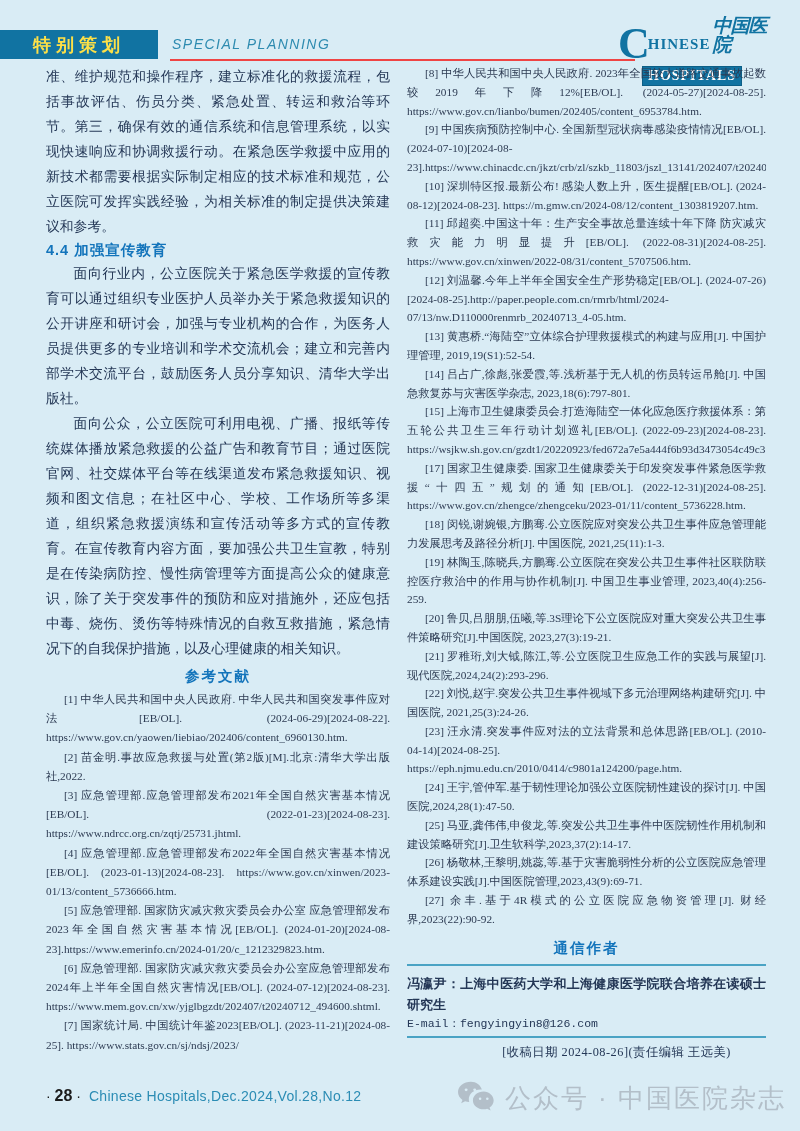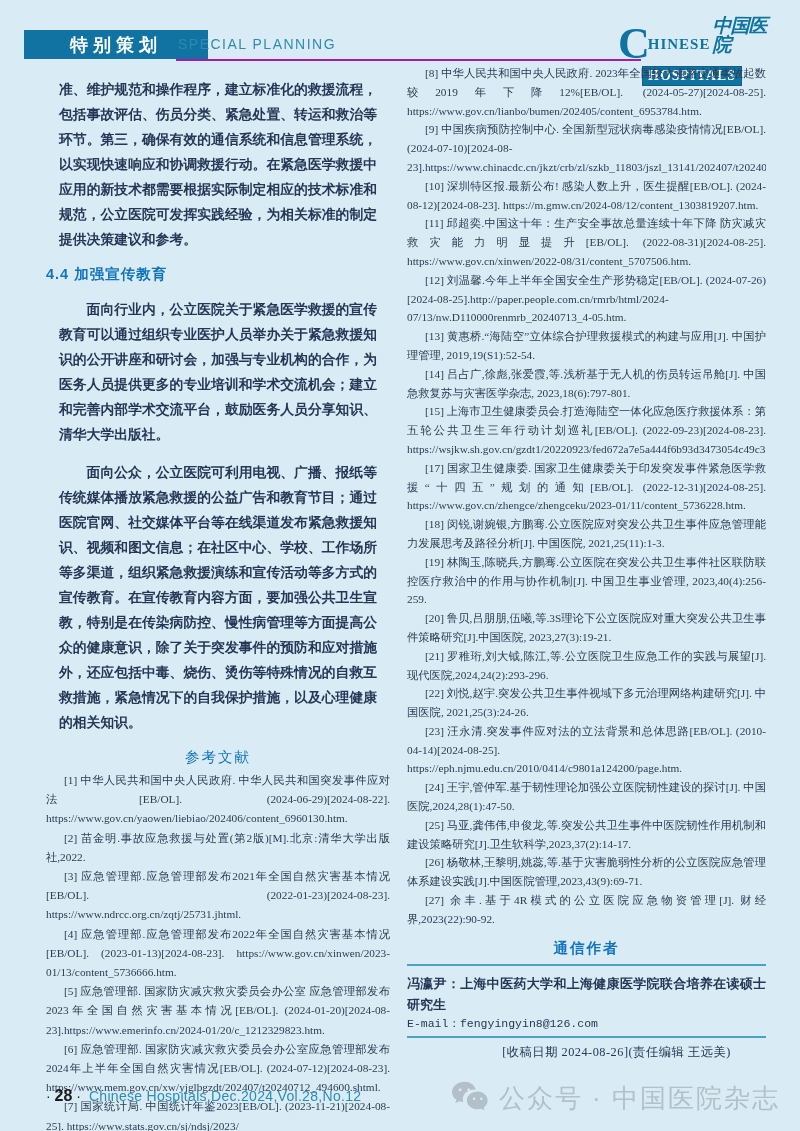--- a/index.html
+++ b/index.html
@@ -7,30 +7,30 @@
     position:relative;
     width:800px;height:1131px;
     background:#d9ecf5;
     overflow:hidden;
     font-family:"Liberation Serif","DejaVu Serif",serif;
     color:#243756;
   }
   
   .header{position:absolute;top:28px;left:0;width:800px;height:34px;}
   .badge-bar{
-    position:absolute;left:0;top:2px;width:184px;height:29px;
-    background:#1173a2;color:#ffffff;
+    position:absolute;left:0;top:2px;width:158px;height:29px;
+    background:#1173a2;color:#fde047;
     display:flex;align-items:center;justify-content:center;
     font-weight:bold;font-size:18px;letter-spacing:5px;
     font-family:"Liberation Sans",sans-serif;
-    margin-left:24px;
   }
   .header-mid{
-    position:absolute;left:176px;top:0;width:465px;height:31px;
-    border-bottom:2px solid #a21caf;
+    position:absolute;left:170px;top:0;width:465px;height:31px;
+    border-bottom:2px solid #ef4444;
+    font-style:italic;
   }
   .sp-label{
     position:absolute;left:2px;top:8px;
     color:#2e8bb0;font-size:14px;letter-spacing:1.5px;
     font-family:"Liberation Sans",sans-serif;
   }
   .logo{position:absolute;right:32px;top:-12px;width:150px;color:#1173a2;}
   .logo-row{display:flex;align-items:flex-end;line-height:1;}
   .logo-c{font-size:44px;font-weight:bold;font-family:"Liberation Serif",serif;}
   .logo-hinese{font-size:15px;font-weight:bold;letter-spacing:1px;margin:0 2px 14px -2px;font-family:"Liberation Serif",serif;}
@@ -46,33 +46,33 @@
   .columns{
     position:absolute;top:64px;left:0;width:800px;
     display:flex;
     padding:0 34px 0 46px;box-sizing:border-box;
     gap:17px;
   }
   .col{overflow:hidden;}
   .col-left{width:344px;}
   .col-right{width:359px;}
   .body-p{
-    margin:13px;text-align:justify;
-    font-size:13.8px;line-height:25px;font-weight:bold;
+    margin:0;text-align:justify;
+    font-size:13.8px;line-height:25px;
   }
   .indent{text-indent:2em;}
   .section-heading{
     margin:2px 0 1px 0;
     color:#1374bb;font-weight:bold;font-size:14.5px;
     font-family:"Liberation Sans",sans-serif;
     letter-spacing:1px;
   }
   .refs-title{
     margin:6px 0 4px 0;text-align:center;
-    color:#1374bb;font-weight:normal;font-size:14.5px;
+    color:#1374bb;font-weight:bold;font-size:14.5px;
     letter-spacing:2px;
     font-family:"Liberation Sans",sans-serif;
   }
   .ref{
     margin:0;text-align:justify;
     font-size:11.3px;line-height:19.2px;
     text-indent:1.6em;color:#2c3a52;
   }
   .col-right .ref{line-height:18.8px;}
   .ref-cont{
@@ -104,21 +104,21 @@
   .footer{
     position:absolute;left:46px;top:1087px;
     display:flex;align-items:baseline;gap:8px;
     font-family:"Liberation Sans",sans-serif;
   }
   .page-num{color:#1b1b1b;font-size:14px;}
   .page-num b{font-size:16px;}
   .journal-line{color:#2b8cb4;font-size:14px;letter-spacing:.3px;}
   
   .watermark{
-    position:absolute;right:20px;top:1080px;
+    position:absolute;right:14px;top:1080px;
     display:flex;align-items:center;gap:8px;
     color:#b3bfc9;font-size:26px;letter-spacing:2px;
     font-family:"Liberation Sans",sans-serif;
   }
   .wm-icon{width:42px;height:36px;flex:0 0 auto;}
 </style>
 </head>
 <body>
 
 <div class="page">

